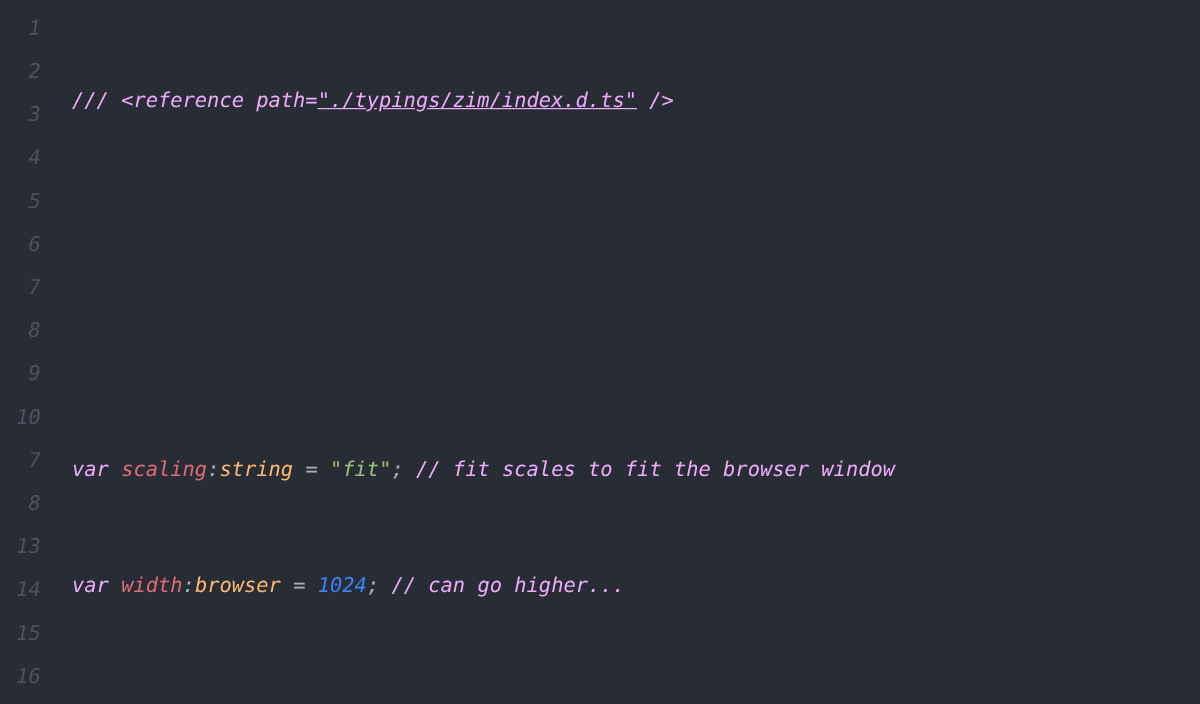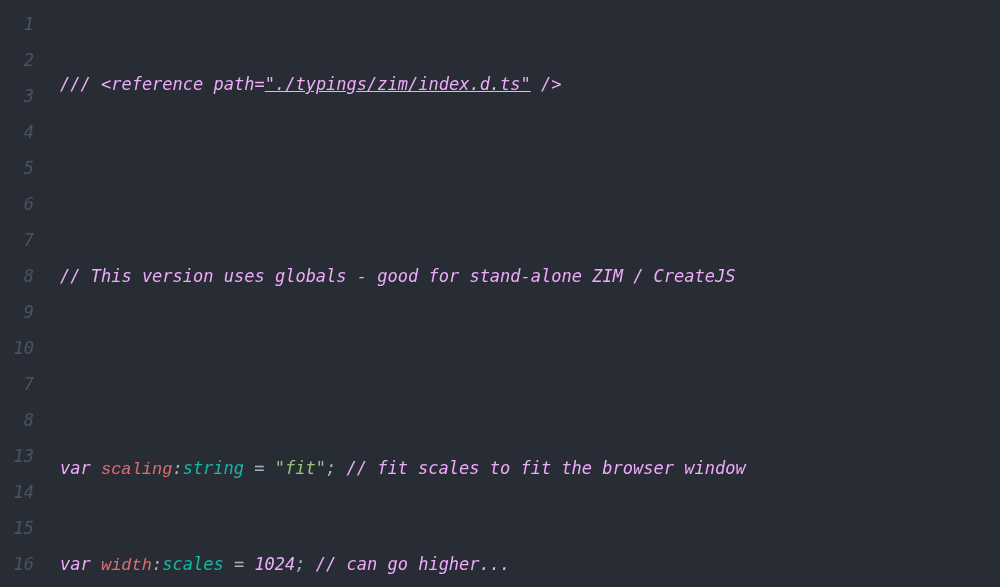--- a/index.html
+++ b/index.html
@@ -37,24 +37,24 @@
     padding-left: 14px;
     color: #abb2bf;
     white-space: pre;
   }
   .line {
     height: 36px;
     line-height: 36px;
   }
   .c-comment  { color: #f0abfc; }
   .c-keyword  { color: #f0abfc; }
-  .c-varname  { color: #e06c75; font-family: Liberation Mono, monospace; }
-  .c-type     { color: #14b8a6; }
+  .c-varname  { color: #e06c75; }
+  .c-type     { color: #fdba74; }
   .c-string   { color: #98c379; }
-  .c-number   { color: #f0abfc; }
+  .c-number   { color: #3b82f6; }
   .c-punct    { color: #abb2bf; }
   .c-plain    { color: #abb2bf; }
   .c-under    { text-decoration: underline; }
 </style>
 </head>
 <body>
 
 <div class="editor">
   <div class="gutter">
     <div class="ln">1</div>
@@ -74,27 +74,26 @@
     <div class="ln">15</div>
     <div class="ln">16</div>
   </div>
 
   <div class="code">
     
     <div class="line"><span class="c-comment">/// &lt;reference path=</span><span class="c-comment c-under">"./typings/zim/index.d.ts"</span><span class="c-comment"> /&gt;</span></div>
     
     <div class="line"></div>
     
-    <div class="line"><span class="c-comment">// This version uses globals - good for stand-alone ZIM / CreateJS</span></div>
     
     <div class="line"></div>
     
     <div class="line"><span class="c-keyword">var</span><span class="c-plain"> </span><span class="c-varname">scaling</span><span class="c-punct">:</span><span class="c-type">string</span><span class="c-punct"> = </span><span class="c-string">"fit"</span><span class="c-punct">; </span><span class="c-comment">// fit scales to fit the browser window</span></div>
     
-    <div class="line"><span class="c-keyword">var</span><span class="c-plain"> </span><span class="c-varname">width</span><span class="c-punct">:</span><span class="c-type">scales</span><span class="c-punct"> = </span><span class="c-number">1024</span><span class="c-punct">; </span><span class="c-comment">// can go higher...</span></div>
+    <div class="line"><span class="c-keyword">var</span><span class="c-plain"> </span><span class="c-varname">width</span><span class="c-punct">:</span><span class="c-type">browser</span><span class="c-punct"> = </span><span class="c-number">1024</span><span class="c-punct">; </span><span class="c-comment">// can go higher...</span></div>
     
     
     
     
     
     
     
     
     
     

